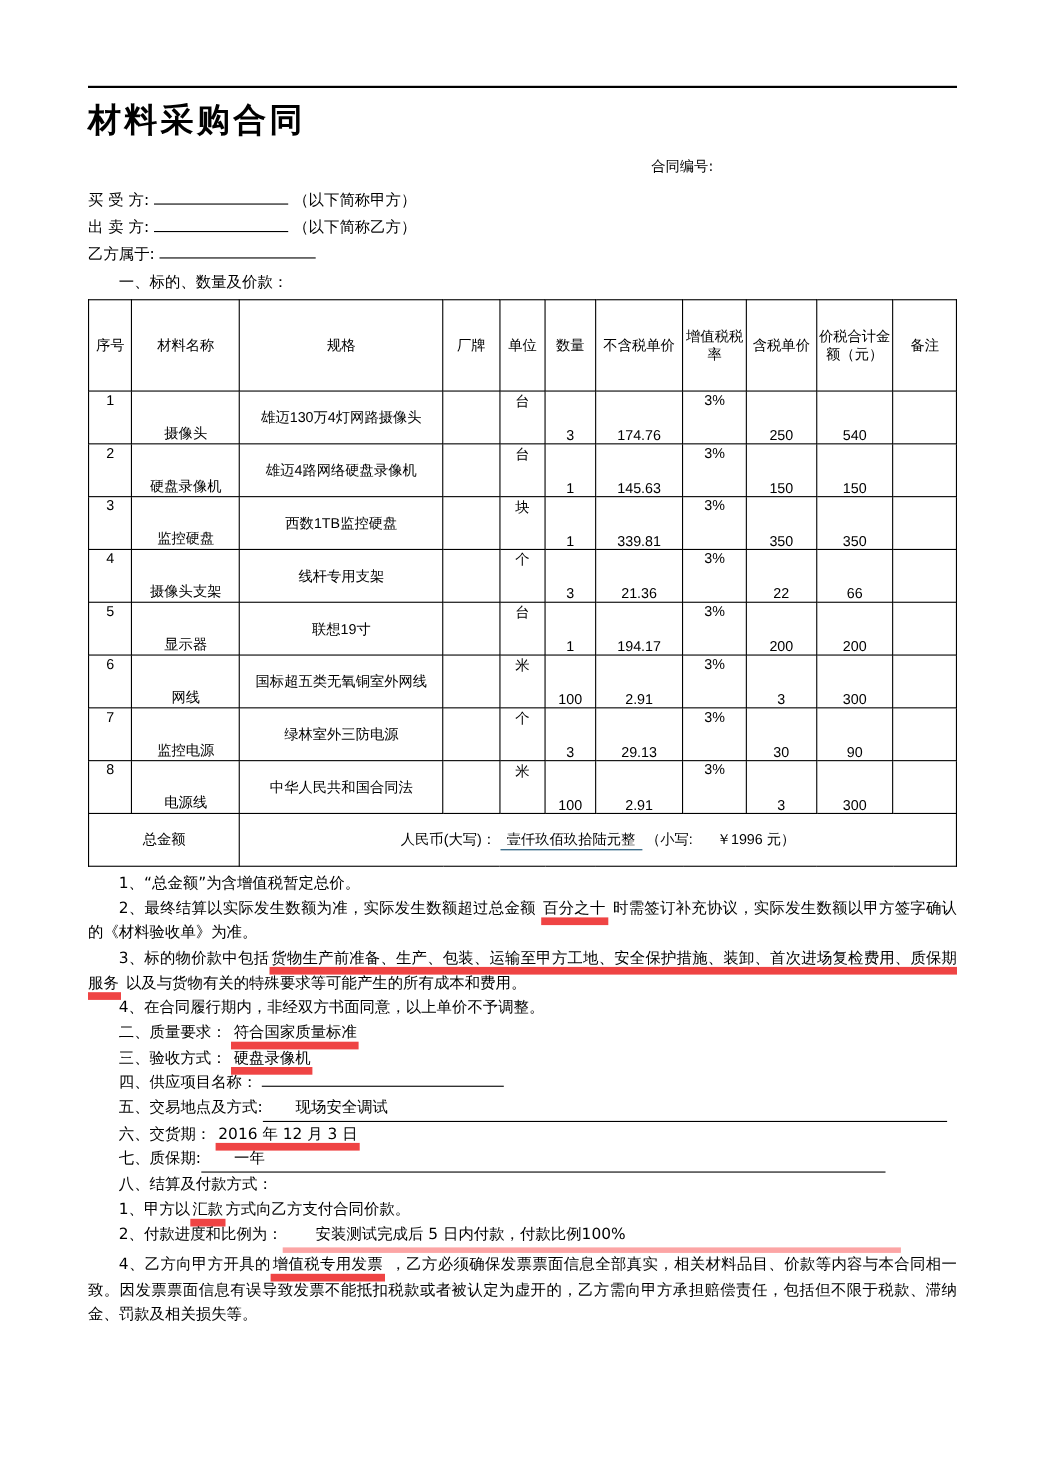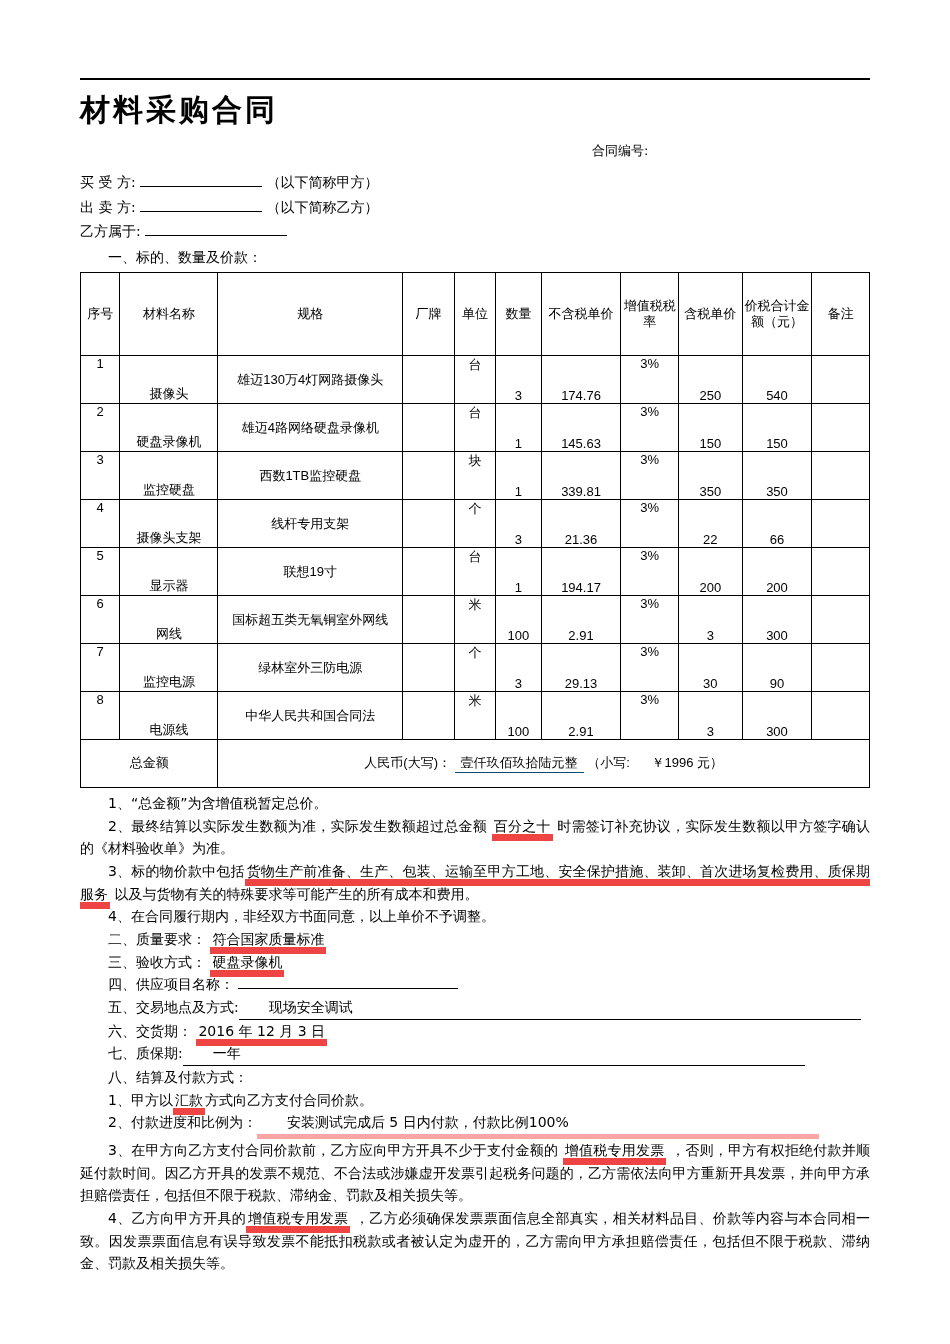--- a/index.html
+++ b/index.html
@@ -369,25 +369,20 @@
     <div class="cl">八、结算及付款方式：</div>
 
     <div class="cl">
       <span>1、甲方以</span><span class="u">汇款</span><span>方式向乙方支付合同价款。</span>
     </div>
 
     <div class="cl">
       <span>2、付款进度和比例为：</span><span class="u-rest2">安装测试完成后 5 日内付款，付款比例100%</span>
     </div>
 
-    <div class="cl">
-      <span>3、在甲方向乙方支付合同价款前，乙方应向甲方开具不少于支付金额的</span>
-      <span class="u">增值税专用发票</span>
-      <span>，否则，甲方有权拒绝付款并顺延付款时间。因乙方开具的发票不规范、不合法或涉嫌虚开发票引起税务问题的，乙方需依法向甲方重新开具发票，并向甲方承担赔偿责任，包括但不限于税款、滞纳金、罚款及相关损失等。</span>
-    </div>
 
     <div class="cl">
       <span>4、乙方向甲方开具的</span><span class="u">增值税专用发票</span>
       <span>，乙方必须确保发票票面信息全部真实，相关材料品目、价款等内容与本合同相一致。因发票票面信息有误导致发票不能抵扣税款或者被认定为虚开的，乙方需向甲方承担赔偿责任，包括但不限于税款、滞纳金、罚款及相关损失等。</span>
     </div>
 
   </div>
 
 </div>
 

